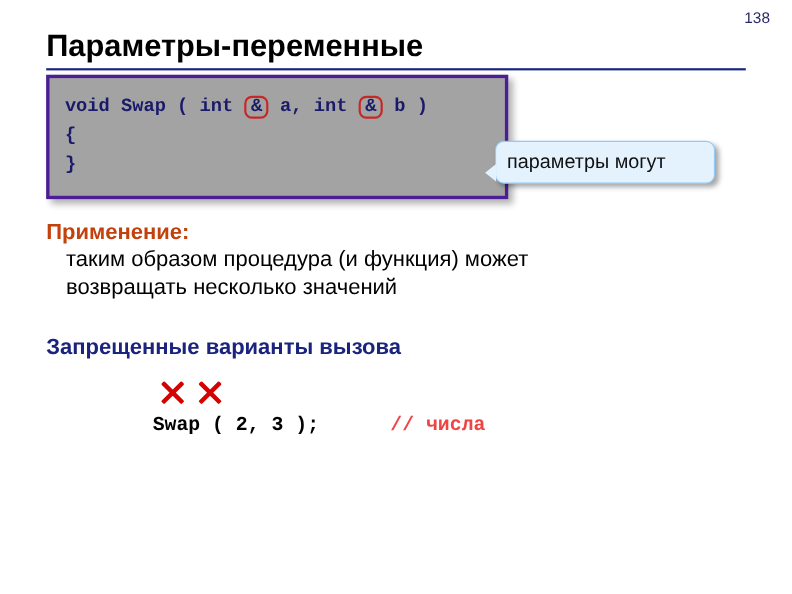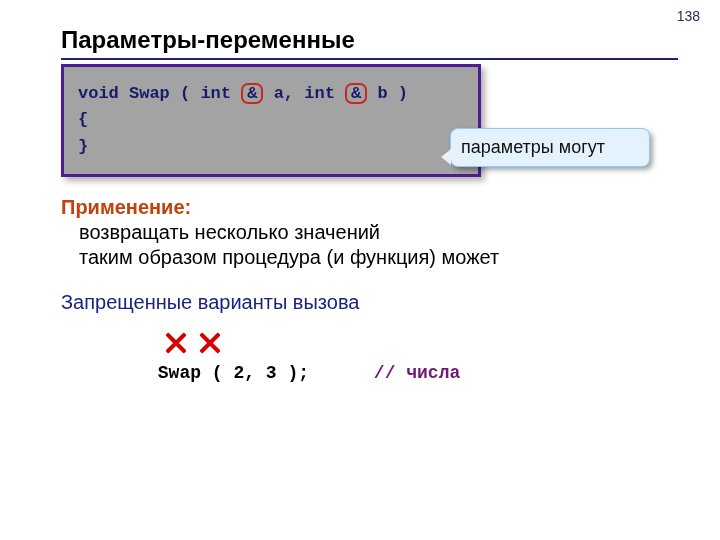--- a/index.html
+++ b/index.html
@@ -6,30 +6,30 @@
     margin: 0; padding: 0;
     width: 720px; height: 540px;
     background: #fff;
     font-family: Arial, Helvetica, sans-serif;
     color: #000;
   }
   .slide {
     position: relative;
     width: 720px; height: 540px;
     box-sizing: border-box;
-    padding: 20px 42px 20px 61px;
+    padding: 20px 42px 20px 42px;
   }
   .page-num {
     position: absolute;
     top: 8px; right: 20px;
     font-size: 14px;
     color: #2a2a6a;
   }
   .title {
-    font-size: 24px;
+    font-size: 28px;
     font-weight: bold;
     color: #000;
     margin: 6px 0 4px 0;
   }
   .title-rule {
     border: none;
     border-top: 2px solid #1a237e;
     margin: 0 0 4px 0;
   }
   .code-box {
@@ -89,38 +89,38 @@
     color: #c2410c;
     font-weight: bold;
   }
   .section .body {
     display: block;
     margin-left: 18px;
     color: #000;
   }
   .section-heading {
     color: #1a237e;
-    font-weight: normal;
+    font-weight: bold;
     font-size: 20px;
-    margin-top: 21px;
+    margin-top: 31px;
   }
   .bad-calls {
     margin-left: 32px;
     margin-top: 8px;
   }
   .bad-line {
     position: relative;
     font-family: "Courier New", monospace;
     font-weight: bold;
     font-size: 18px;
     color: #000;
     white-space: pre;
     line-height: 1.9;
   }
-  .bad-line .comment { color: #701a75; }
+  .bad-line .comment { color: #ef4444; }
   .cross {
     position: absolute;
     width: 22px; height: 22px;
     pointer-events: none;
   }
   .cross::before, .cross::after {
     content: "";
     position: absolute;
     left: 50%; top: 50%;
     width: 26px; height: 4px;
@@ -148,22 +148,22 @@
       <div class="line">}</div>
     </div>
   </div>
 
   <div class="callout">
     <span>параметры могут</span><br>
   </div>
 
   <div class="section">
     <span class="lead">Применение:</span><br>
+    <span class="body">таким образом процедура (и функция) может</span>
     <span class="body">возвращать несколько значений</span>
-    <span class="body">таким образом процедура (и функция) может</span>
   </div>
 
   <div class="section-heading">Запрещенные варианты вызова</div>
 
   <div class="bad-calls">
     <div class="bad-line">
       <span>Swap ( 2, 3 );      </span><span class="comment">// числа</span>
       <span class="cross" style="left:72px; top:10px;"></span>
       <span class="cross" style="left:106px; top:10px;"></span>
     </div>

